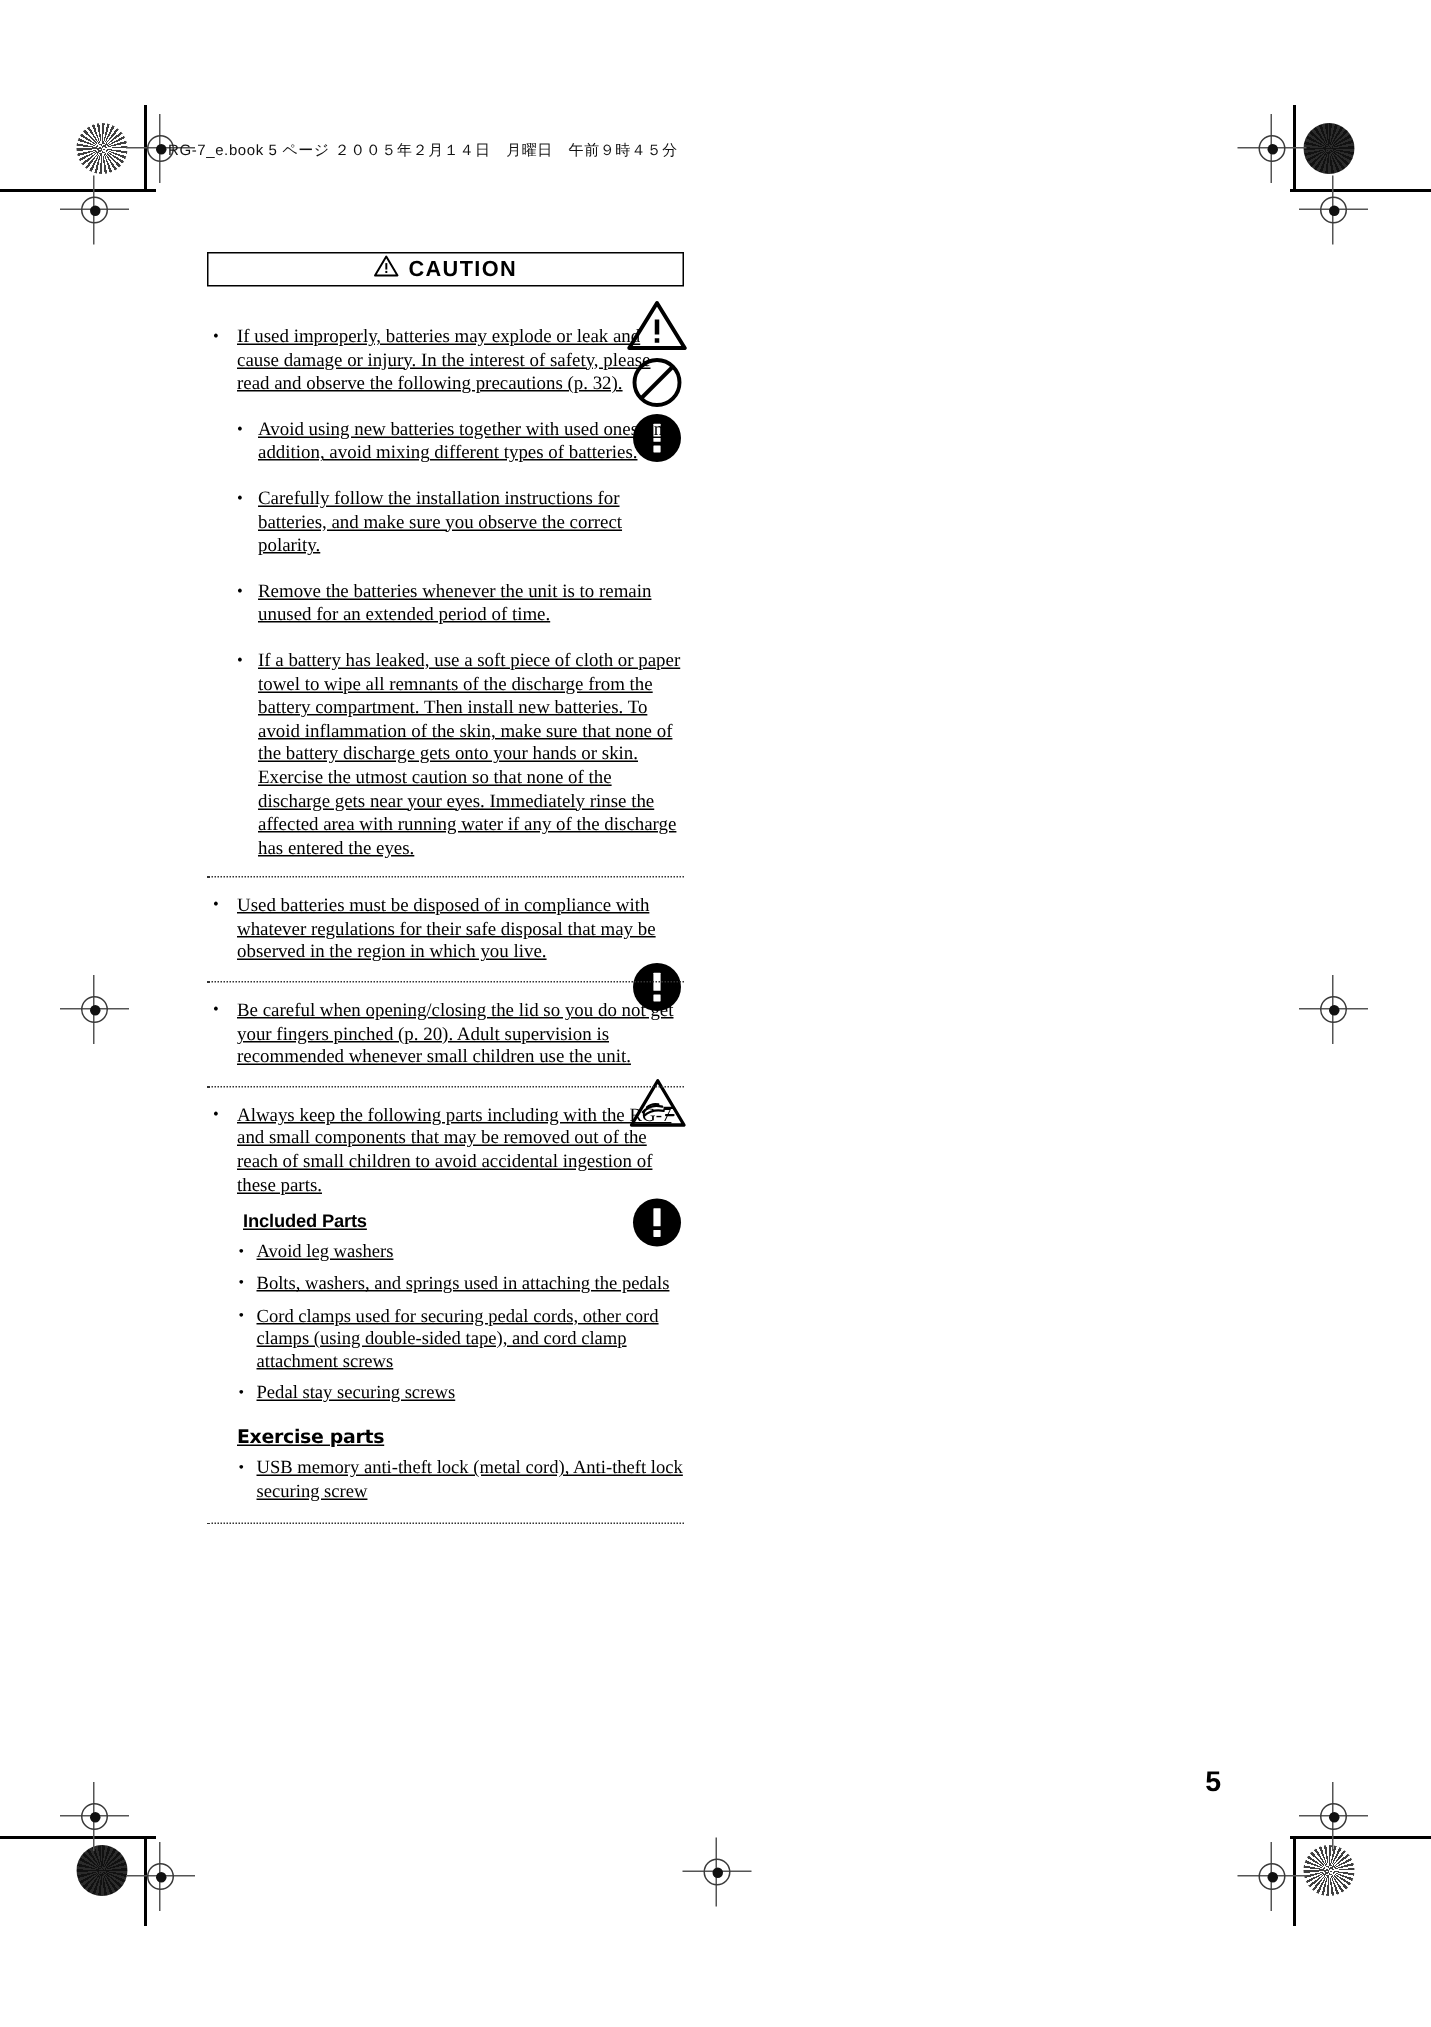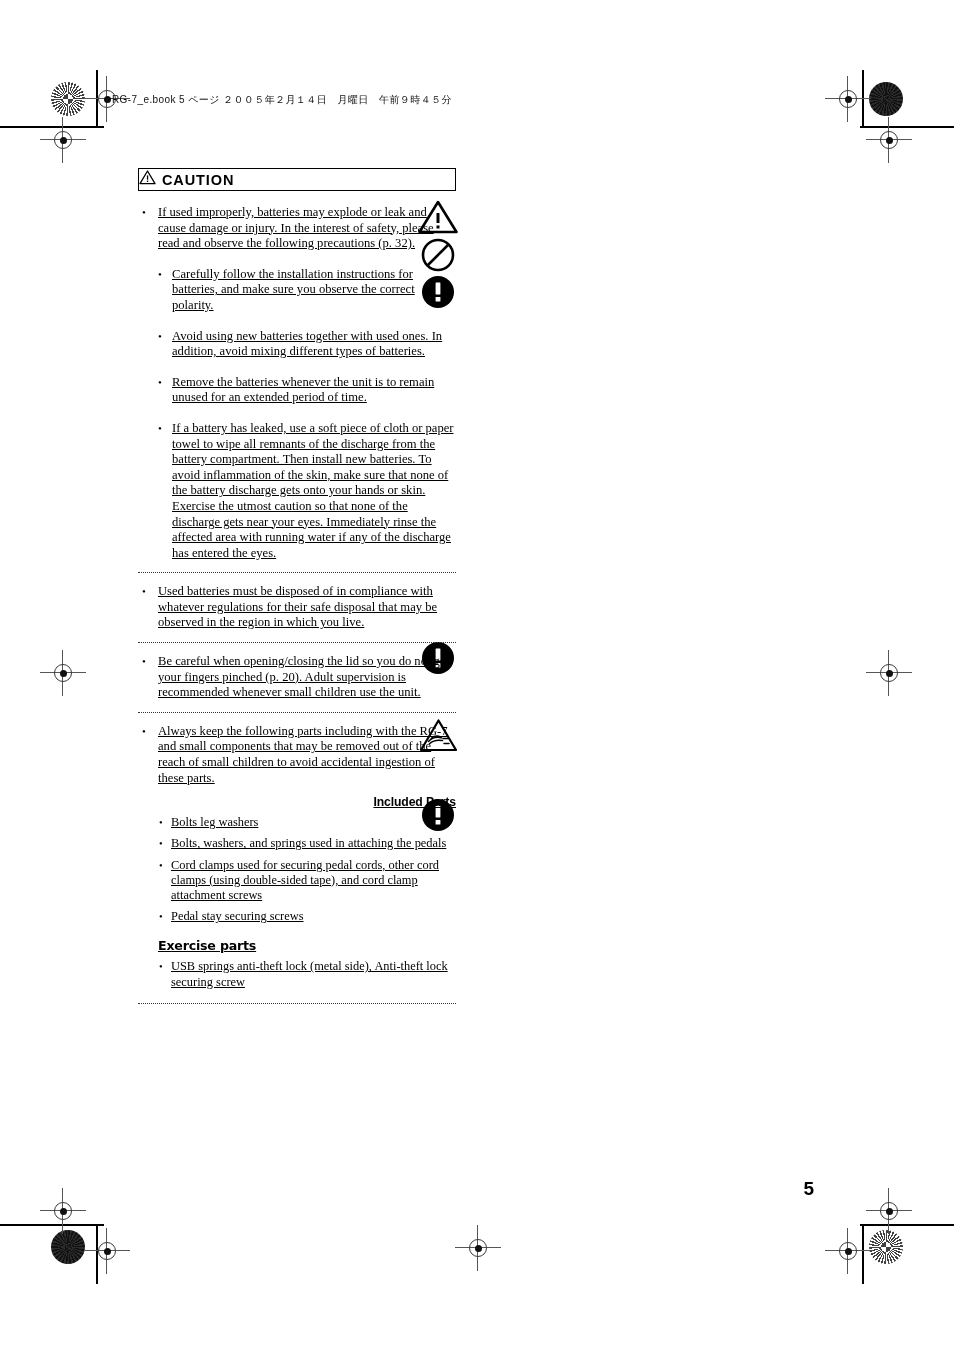--- a/index.html
+++ b/index.html
@@ -62,22 +62,22 @@
     left: 138px;
     top: 168px;
     width: 318px;
   }
 
   .caution-box {
     border: 1.6px solid #000;
     height: 23px;
     display: flex;
     align-items: center;
-    justify-content: flex-start;
-    margin-bottom: 14px;
+    justify-content: center;
+    margin-bottom: 26px;
   }
   .caution-box .label {
     font-family: "Liberation Sans", "DejaVu Sans", sans-serif;
     font-weight: bold;
     font-size: 14.5px;
     letter-spacing: .9px;
     display: inline-block;
     vertical-align: middle;
   }
   .caution-box .tri-ico { margin-right: 6px; display: inline-block; vertical-align: -2px; }
@@ -134,21 +134,20 @@
     margin: 11px 0 11px 0;
     height: 0;
   }
 
   .sub-head-a {
     font-family: "Liberation Sans", "DejaVu Sans", sans-serif;
     font-weight: bold;
     font-size: 12.2px;
     margin: 9px 0 2px 24px;
     letter-spacing: -0.1px;
-    text-align: right;
   }
   .sub-head-b {
     font-family: "DejaVu Sans", "Liberation Sans", sans-serif;
     font-weight: bold;
     font-size: 12.6px;
     margin: 14px 0 2px 20px;
     letter-spacing: -0.2px;
   }
 
   
@@ -318,22 +317,22 @@
       </svg>
     </span>
     <span class="label">CAUTION</span>
   </div>
 
   <div class="block">
     <ul class="lvl1">
       <li>If used improperly, batteries may explode or leak and cause damage or injury. In the interest of safety, please read and observe the following precautions (p. 32).</li>
     </ul>
     <ul class="lvl2">
+      <li>Avoid using new batteries together with used ones. In addition, avoid mixing different types of batteries.</li>
       <li>Carefully follow the installation instructions for batteries, and make sure you observe the correct polarity.</li>
-      <li>Avoid using new batteries together with used ones. In addition, avoid mixing different types of batteries.</li>
       <li>Remove the batteries whenever the unit is to remain unused for an extended period of time.</li>
       <li>If a battery has leaked, use a soft piece of cloth or paper towel to wipe all remnants of the discharge from the battery compartment. Then install new batteries. To avoid inflammation of the skin, make sure that none of the battery discharge gets onto your hands or skin. Exercise the utmost caution so that none of the discharge gets near your eyes. Immediately rinse the affected area with running water if any of the discharge has entered the eyes.</li>
     </ul>
   </div>
 
   <div class="dotted-sep"></div>
 
   <div class="block">
     <ul class="lvl1">
       <li>Used batteries must be disposed of in compliance with whatever regulations for their safe disposal that may be observed in the region in which you live.</li>
@@ -350,28 +349,28 @@
 
   <div class="dotted-sep"></div>
 
   <div class="block">
     <ul class="lvl1">
       <li>Always keep the following parts including with the RG-7 and small components that may be removed out of the reach of small children to avoid accidental ingestion of these parts.</li>
     </ul>
 
     <div class="sub-head-a">Included Parts</div>
     <ul class="lvl3">
-      <li>Bolts leg washers</li>
+      <li>Avoid leg washers</li>
       <li>Bolts, washers, and springs used in attaching the pedals</li>
       <li>Cord clamps used for securing pedal cords, other cord clamps (using double-sided tape), and cord clamp attachment screws</li>
       <li>Pedal stay securing screws</li>
     </ul>
 
     <div class="sub-head-b">Exercise parts</div>
     <ul class="lvl3">
-      <li>USB springs anti-theft lock (metal side), Anti-theft lock securing screw</li>
+      <li>USB memory anti-theft lock (metal cord), Anti-theft lock securing screw</li>
     </ul>
   </div>
 
   <div class="dotted-sep" style="margin-top:13px;"></div>
 </div>
 
 <div class="page-no">5</div>
 
 </body></html>

